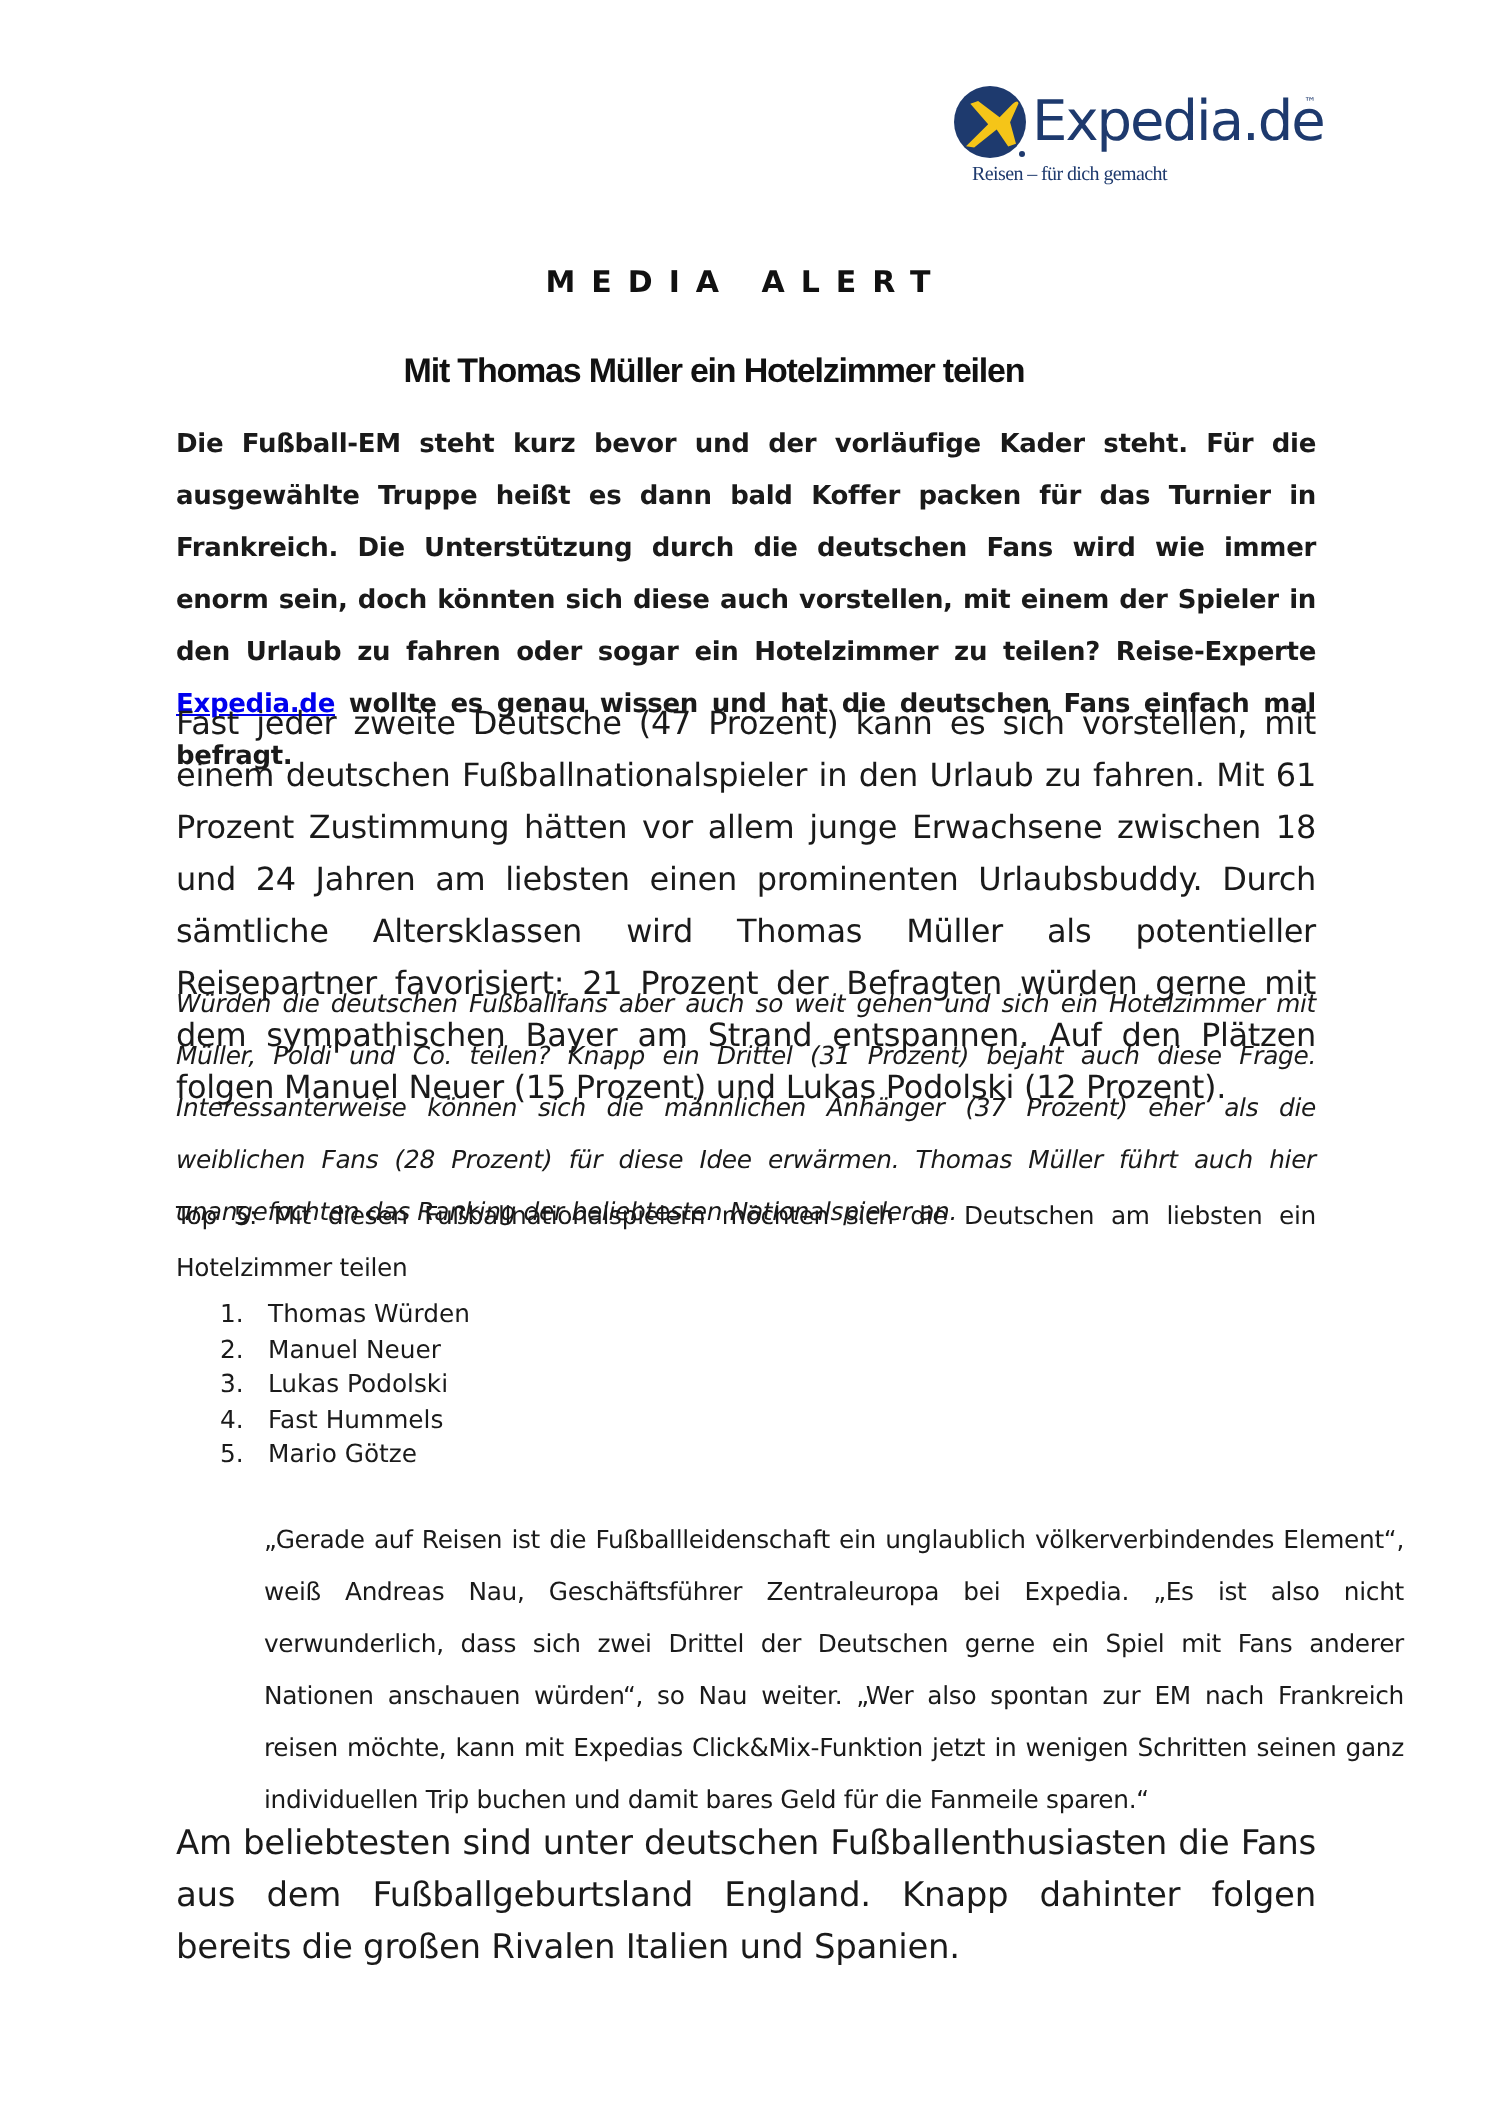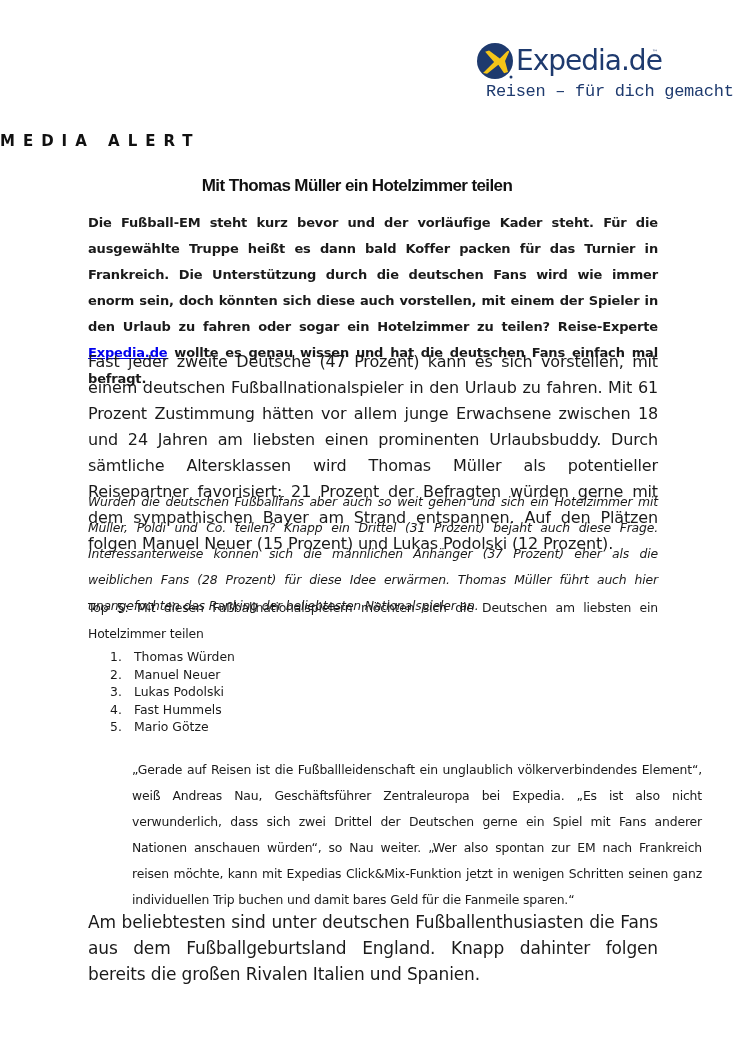--- a/index.html
+++ b/index.html
@@ -3,24 +3,24 @@
 <meta charset="utf-8">
 <style>
   html, body { margin: 0; padding: 0; background: #ffffff; }
   body { width: 746px; height: 1056px; position: relative; overflow: hidden;
          font-family: "DejaVu Sans", sans-serif; color: #1a1a1a; }
   .logo { position: absolute; left: 476px; top: 42px; width: 200px; height: 60px; }
   .logo-globe { position: absolute; left: 0; top: 0; width: 38px; height: 38px; }
   .logo-word { position: absolute; left: 40px; top: 0px; font-family: "DejaVu Sans", sans-serif;
                font-size: 28px; color: #1e3a6e; letter-spacing: -1px; line-height: 38px; font-weight: 500; }
   .logo-tm { position: absolute; left: 176px; top: 6px; font-size: 6px; color: #1e3a6e; }
-  .logo-tag { position: absolute; left: 10px; top: 40px; font-size: 17px; color: #1e3a6e;
-              letter-spacing: -0.3px; white-space: nowrap; font-family: Liberation Mono, monospace; }
+  .logo-tag { position: absolute; left: 10px; top: 40px; font-size: 10px; color: #1e3a6e;
+              letter-spacing: -0.3px; white-space: nowrap; font-family: Liberation Serif, serif; }
 
-  .alert { position: absolute; left: 0; top: 132px; width: 746px; text-align: left;
+  .alert { position: absolute; left: 0; top: 132px; width: 746px; text-align: center;
            font-family: "DejaVu Sans", sans-serif; font-weight: bold; font-size: 15px;
            letter-spacing: 8px; color: #111; }
   .title { position: absolute; left: 0; top: 176px; width: 714px; text-align: center;
            font-family: "Liberation Sans", sans-serif; font-weight: bold; font-size: 17px;
            letter-spacing: -0.6px; color: #111; }
 
   .content { position: absolute; left: 88px; width: 570px; font-size: 13px; line-height: 26px;
              text-align: justify; font-family: "DejaVu Sans", sans-serif; }
   .lead { top: 210px; font-weight: bold; letter-spacing: -0.15px; }
   .lead a { color: #0000ee; text-decoration: underline; }

